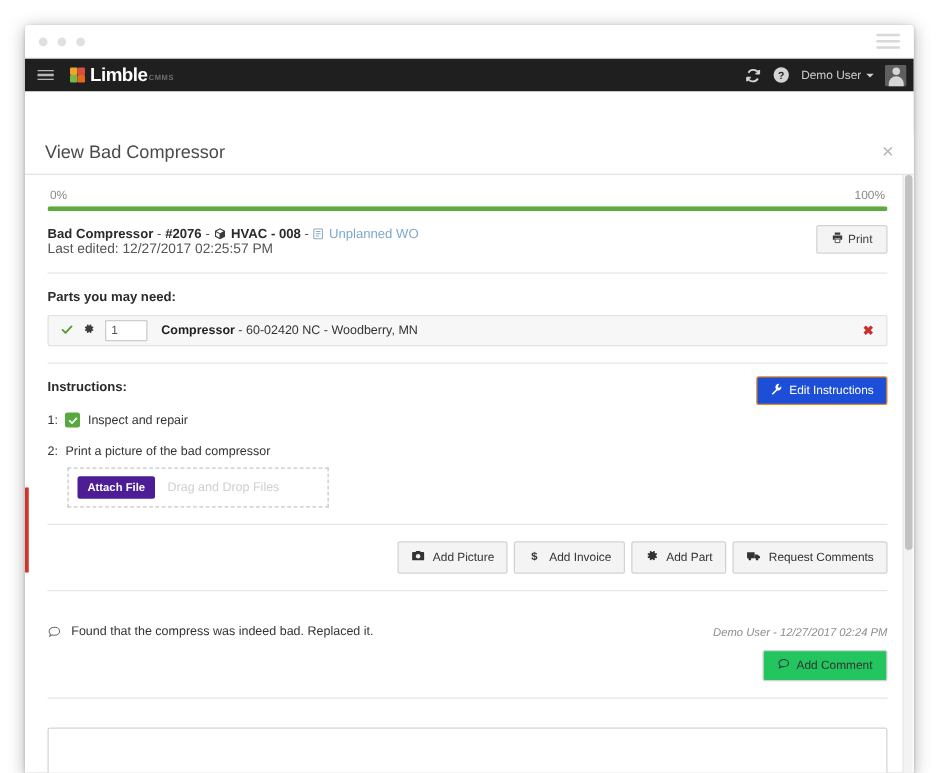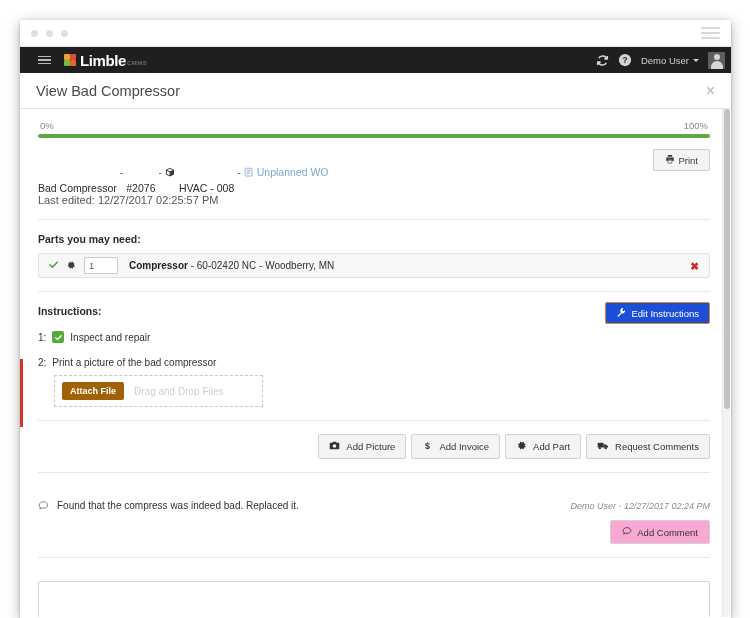--- a/index.html
+++ b/index.html
@@ -53,21 +53,21 @@
   #browser-menu-icon span {
     display: block; height: 2px; background: #d8d8d8; border-radius: 1px;
   }
 
   
   #app-navbar {
     height: 26px;
     background: #201f1f;
     display: flex;
     align-items: center;
-    padding: 0 8px 0 18px;
+    padding: 0 8px 0 10px;
     position: relative;
   }
   #nav-hamburger { width: 13px; display: flex; flex-direction: column; gap: 2px; cursor: pointer; }
   #nav-hamburger span { display: block; height: 1.5px; background: #b8b8b8; }
 
   #brand { display: flex; align-items: flex-end; margin-left: 13px; }
   #brand-mark {
     width: 13px; height: 13px; position: relative; margin-right: 3px; margin-bottom: 1px;
   }
   #brand-mark i {
@@ -107,21 +107,21 @@
     width: 6px; height: 6px; border-radius: 50%; background: #d6d6d6;
   }
   #nav-avatar::after {
     content: ""; position: absolute; left: 50%; top: 9.5px; transform: translateX(-50%);
     width: 12px; height: 9px; border-radius: 6px 6px 0 0; background: #d6d6d6;
   }
 
   
   #modal-header {
     height: 36px; background: #ffffff; display: flex; align-items: center;
-    padding: 0 16px; border-bottom: 1px solid #e3e3e3; position: relative;
+    padding: 0 16px; border-bottom: 1px solid #e3e3e3; position: relative; margin-top: 31px;
   }
   #modal-title { font-size: 14.5px; color: #4a4a4a; font-weight: normal; }
   #modal-close {
     position: absolute; right: 16px; top: 50%; transform: translateY(-50%);
     font-size: 16px; color: #b5b5b5; cursor: pointer; line-height: 1;
   }
 
   
   #modal-body {
     height: 508px; overflow: hidden; position: relative;
@@ -145,21 +145,21 @@
     height: 4px; background: #e6e6e6; border-radius: 2px; overflow: hidden;
   }
   #progress-fill { height: 100%; background: #5fa944; width: 100%; }
 
   
   #wo-block { padding: 12px 0 0 0; position: relative; }
   #wo-title {
     font-size: 10.5px; color: #2b2b2b; display: flex; align-items: center;
     flex-wrap: wrap; gap: 0;
   }
-  .wo-strong { font-weight: normal; margin-top: 32px; }
+  .wo-strong { font-weight: bold; }
   .wo-sep { color: #555; margin: 0 3px; }
   .wo-icon { display: inline-flex; align-items: center; margin-right: 4px; color: #3a3a3a; }
   .wo-link { color: #7fa8c9; font-weight: normal; }
   #wo-lastedit { font-size: 11px; color: #555555; }
 
   #print-button {
     position: absolute; right: 0; top: 11px;
     background: #f4f4f4; border: 1px solid #d2d2d2; border-radius: 2px;
     font-size: 9.5px; color: #3a3a3a; padding: 4px 11px;
     display: flex; align-items: center; gap: 3px; cursor: pointer;
@@ -209,21 +209,21 @@
     margin-right: 6px; cursor: pointer;
   }
   .instr-checkbox svg { display: block; }
 
   #dropzone {
     margin: 7px 0 0 16px; width: 209px; height: 32px;
     border: 1px dashed #c6c6c6; display: flex; align-items: center;
     padding: 0 7px; gap: 10px;
   }
   #attach-file-button {
-    background: #a16207; color: #ffffff; font-size: 9px; font-weight: bold;
+    background: #4c1d95; color: #ffffff; font-size: 9px; font-weight: bold;
     padding: 4px 8px; border-radius: 2px; cursor: pointer;
   }
   #dropzone-hint { font-size: 10px; color: #cfcfcf; }
 
   
   #action-row {
     display: flex; justify-content: flex-end; gap: 5px;
     padding-top: 13px;
   }
   .action-button {
@@ -237,21 +237,21 @@
   .comment-row {
     display: flex; align-items: center; margin-top: 13px; position: relative;
   }
   .comment-bubble-icon { color: #6e6e6e; margin-right: 8px; display: flex; }
   .comment-text { font-size: 10px; color: #333333; }
   .comment-meta {
     position: absolute; right: 0; font-size: 9px; color: #8d8d8d; font-style: italic;
   }
   #add-comment-button {
     margin-top: 9px; margin-left: auto; width: max-content;
-    background: #f9a8d4; border: 1px solid #d2d2d2; border-radius: 2px;
+    background: #22c55e; border: 1px solid #d2d2d2; border-radius: 2px;
     font-size: 9.5px; color: #333; padding: 5px 11px;
     display: flex; align-items: center; gap: 5px; cursor: pointer;
   }
   #add-comment-wrap { display: flex; }
 
   
   #completion-section { padding-top: 14px; }
   #completion-notes-input {
     margin-top: 9px; width: 100%; height: 44px;
     border: 1px solid #d5d5d5; border-radius: 2px; background: #ffffff;

